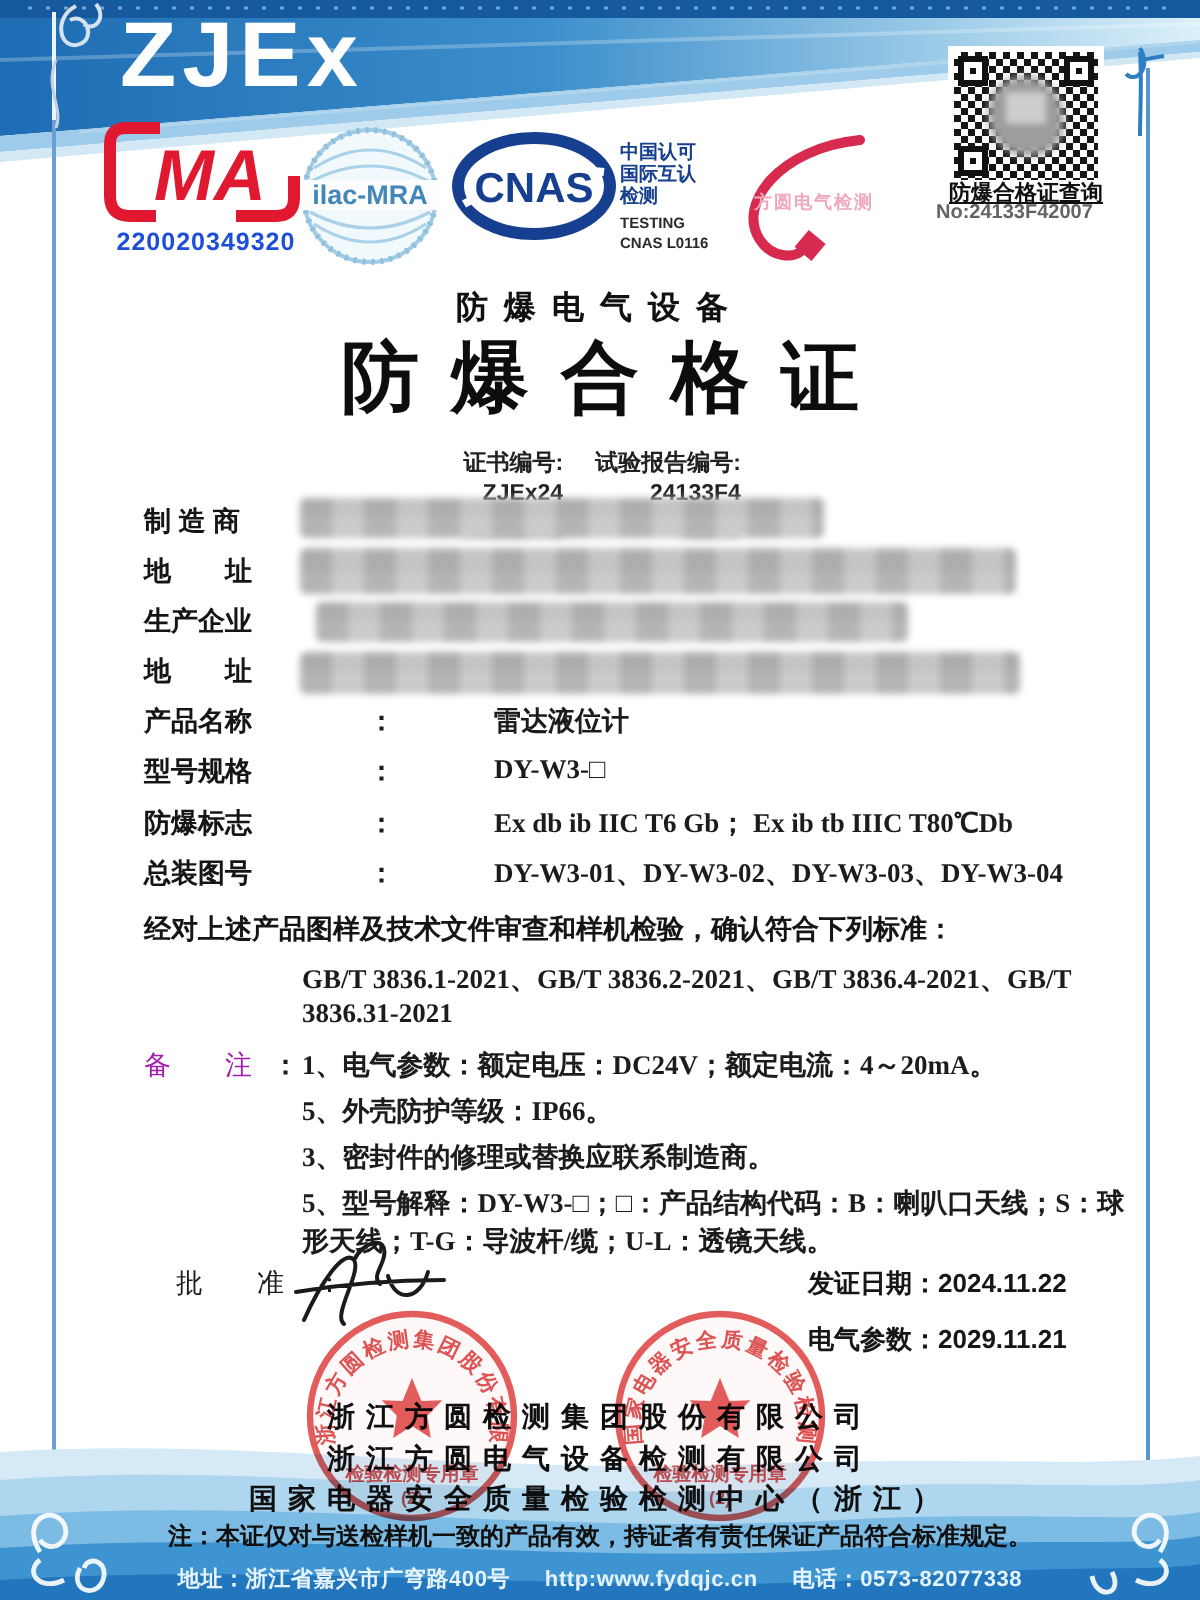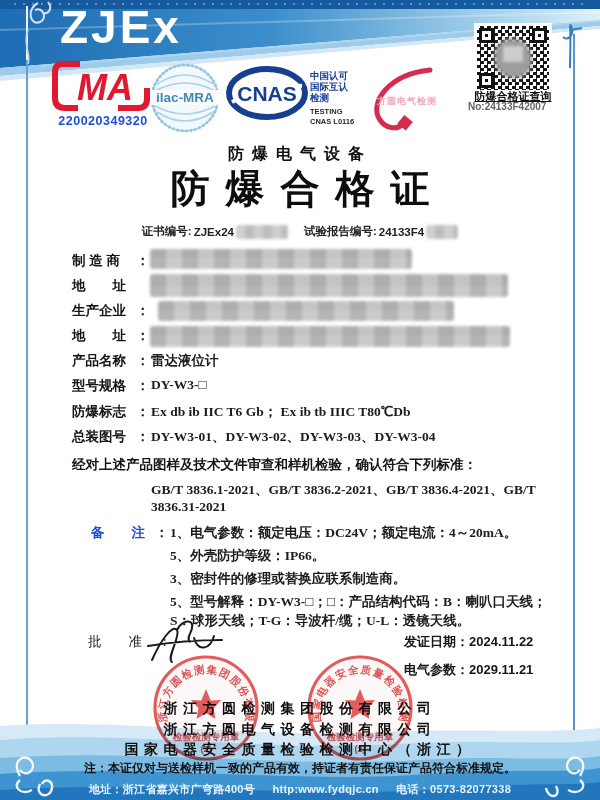--- a/index.html
+++ b/index.html
@@ -27,35 +27,35 @@
   .qr-blur{position:absolute;left:17px;top:12px;width:38px;height:40px;background:#9d9d9d;
       border-radius:46% 52% 40% 50%;filter:blur(2px);}
   .qr-blur2{position:absolute;left:26px;top:20px;width:20px;height:16px;background:#cdcdcd;filter:blur(1.5px);}
   .qr-caption{left:468px;top:89px;width:90px;text-align:center;font-size:11px;font-weight:800;color:#111;text-decoration:underline;}
   .qr-number{left:468px;top:101px;width:90px;font-size:10px;font-weight:600;color:#636363;}
 
   
   .subtitle{left:0;top:144px;width:100%;text-align:center;font-size:16px;font-weight:800;letter-spacing:8px;color:#111;}
   .main-title{left:0;top:162px;width:100%;text-align:center;font-size:39px;font-weight:800;letter-spacing:16px;padding-left:16px;box-sizing:border-box;color:#0d0d0d;}
   .certline{left:0;top:224px;width:100%;display:flex;justify-content:center;gap:16px;font-size:11.5px;font-weight:700;color:#222;}
-  .certline .grp{display:flex;align-items:center;gap:2px;}
+  .certline .grp{display:flex;align-items:flex-end;gap:2px;flex-direction:column;}
   .chip{display:inline-block;height:14px;border-radius:3px;filter:blur(1.8px);
       background:repeating-linear-gradient(90deg,#cfcfcf 0 9px,#bdbdbd 9px 18px);}
   .chip1{width:52px;} .chip2{width:32px;}
 
   
   .content{left:72px;top:252px;right:34px;font-size:13.5px;}
-  .frow{display:flex;height:25.1px;align-items:flex-start;}
+  .frow{display:flex;height:25.1px;align-items:flex-start;gap:48px;}
   .flabel{font-weight:800;white-space:pre;width:64px;color:#151515;}
   .fcolon{font-weight:800;width:15px;}
   .fvalue{font-family:"Liberation Serif",serif;font-weight:600;white-space:pre;}
   .statement{font-weight:800;margin:3px 0 7px;color:#151515;}
   .standards{font-family:"Liberation Serif",serif;font-weight:600;margin:0 0 9px 79px;}
   .remarks{display:flex;}
-  .rlabel{font-weight:700;white-space:pre;width:64px;color:#1d4ed8;margin-left:19px;}
+  .rlabel{font-weight:400;white-space:pre;width:64px;color:#a21caf;}
   .rcolon{font-weight:800;width:15px;}
   .ritems{flex:1;}
   .ritem{font-family:"Liberation Serif",serif;font-weight:600;line-height:18.5px;margin-bottom:4.6px;}
 
   
   .redact{filter:blur(1.8px);border-radius:3px;
       background:repeating-linear-gradient(90deg,rgba(167,167,167,.6) 0 16px,rgba(205,205,205,.6) 16px 32px),
                  repeating-linear-gradient(0deg,#c8c8c8 0 11px,#b6b6b6 11px 22px);}
   .b1{left:150px;top:249px;width:262px;height:20px;}
   .b2{left:150px;top:274px;width:358px;height:23px;}

